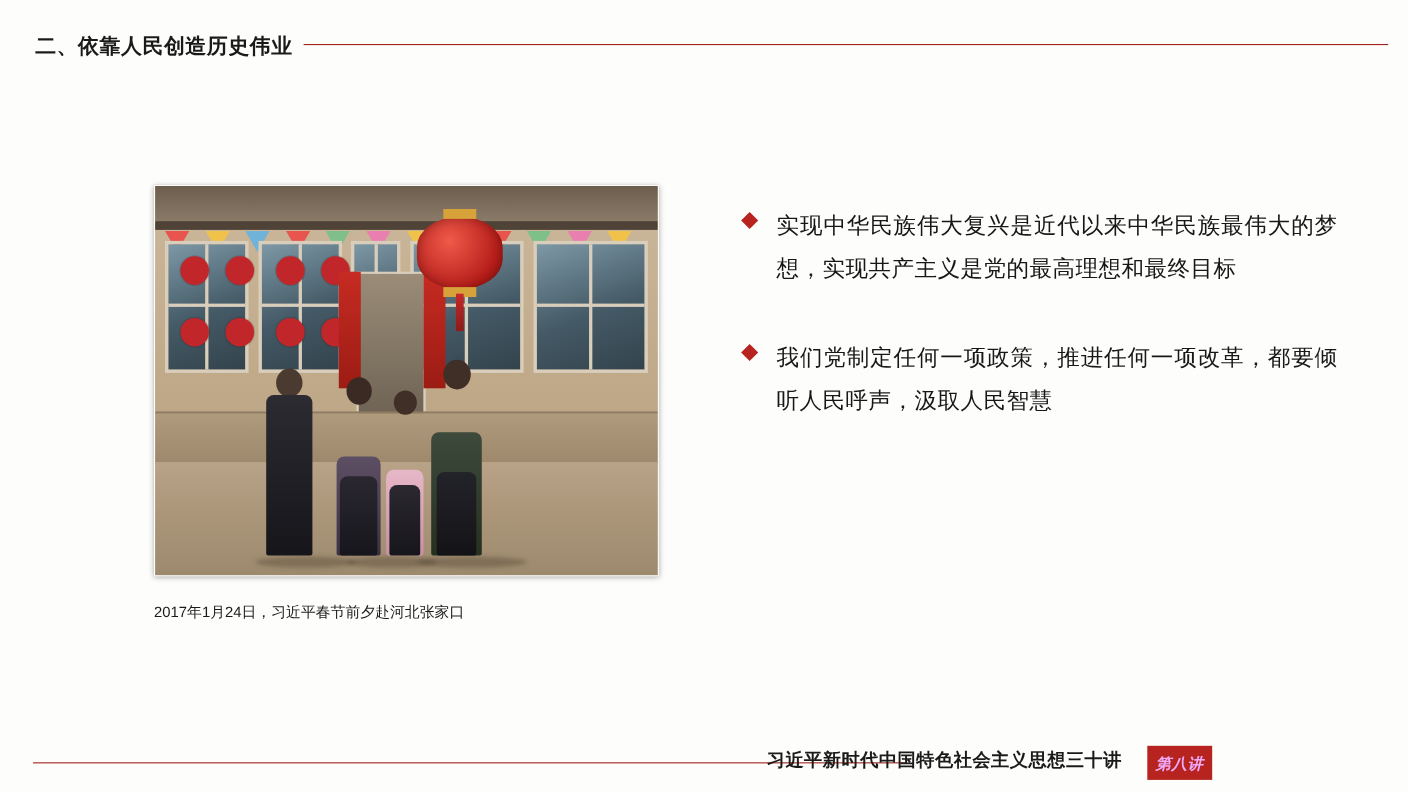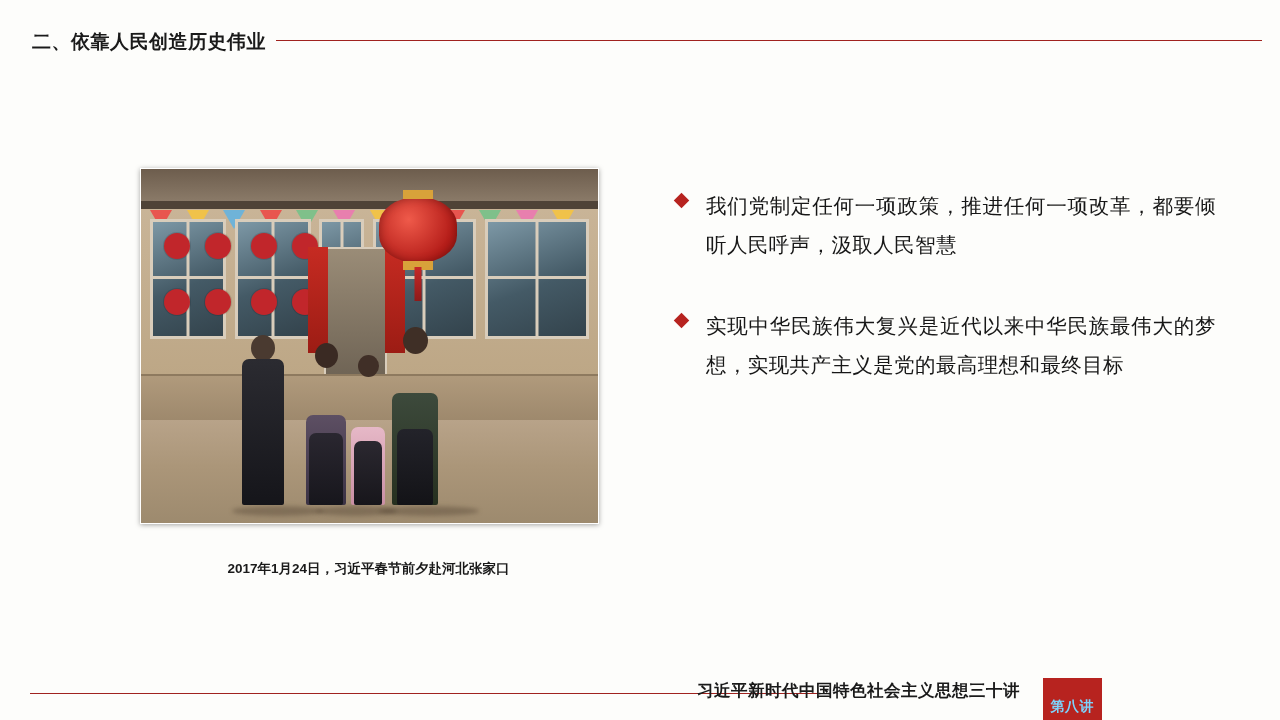--- a/index.html
+++ b/index.html
@@ -146,27 +146,26 @@
   .p-body { position: absolute; bottom: 0; border-radius: 7px 7px 2px 2px; }
   .p-head {
     position: absolute; border-radius: 50%;
     background: #4a3a30;
   }
   .shadow {
     position: absolute; bottom: 2%; height: 10px; border-radius: 50%;
     background: rgba(70,55,40,0.35); filter: blur(2px);
   }
   .caption {
-    margin-top: 34px;
+    margin-top: 22px;
     width: 457px;
-    text-align: center;
     font-size: 13.5px;
     color: #1a1a1a;
     line-height: 22px;
-    font-weight: bold;
+    font-weight: normal;
   }
   .caption-line {
     display: block;
     white-space: nowrap;
   }
 
   
   .bullets {
     position: absolute;
     left: 676px;
@@ -221,26 +220,27 @@
     font-weight: bold;
     color: #1a1a1a;
     letter-spacing: 0.5px;
     white-space: nowrap;
   }
   .footer-badge {
     position: absolute;
     right: 6px;
     top: 12px;
     background: #b7231f;
-    color: #7dd3fc;
+    color: #f0abfc;
     font-size: 14px;
     font-weight: bold;
-    padding: 20px 8px 5px 8px;
+    padding: 8px 8px 5px 8px;
     letter-spacing: 0.5px;
     white-space: nowrap;
+    font-style: italic;
   }
 </style>
 </head>
 <body>
 
 <div class="slide-header">
   <div class="header-title">二、依靠人民创造历史伟业</div>
   <div class="header-rule"></div>
 </div>
 
@@ -320,25 +320,25 @@
     </div>
   </div>
   <div class="caption">
     <span class="caption-line">2017年1月24日，习近平春节前夕赴河北张家口</span>
   </div>
 </div>
 
 <div class="bullets">
   <div class="bullet">
     <span class="bullet-marker"></span>
-    <span class="bullet-text">我们党制定任何一项政策，推进任何一项改革，都要倾听人民呼声，汲取人民智慧</span>
+    <span class="bullet-text">实现中华民族伟大复兴是近代以来中华民族最伟大的梦想，实现共产主义是党的最高理想和最终目标</span>
   </div>
   <div class="bullet">
     <span class="bullet-marker"></span>
-    <span class="bullet-text">实现中华民族伟大复兴是近代以来中华民族最伟大的梦想，实现共产主义是党的最高理想和最终目标</span>
+    <span class="bullet-text">我们党制定任何一项政策，推进任何一项改革，都要倾听人民呼声，汲取人民智慧</span>
   </div>
 </div>
 
 <div class="footer">
   <div class="footer-rule"></div>
   <div class="footer-title">习近平新时代中国特色社会主义思想三十讲</div>
   <div class="footer-badge">第八讲</div>
 </div>
 
 </body></html>

